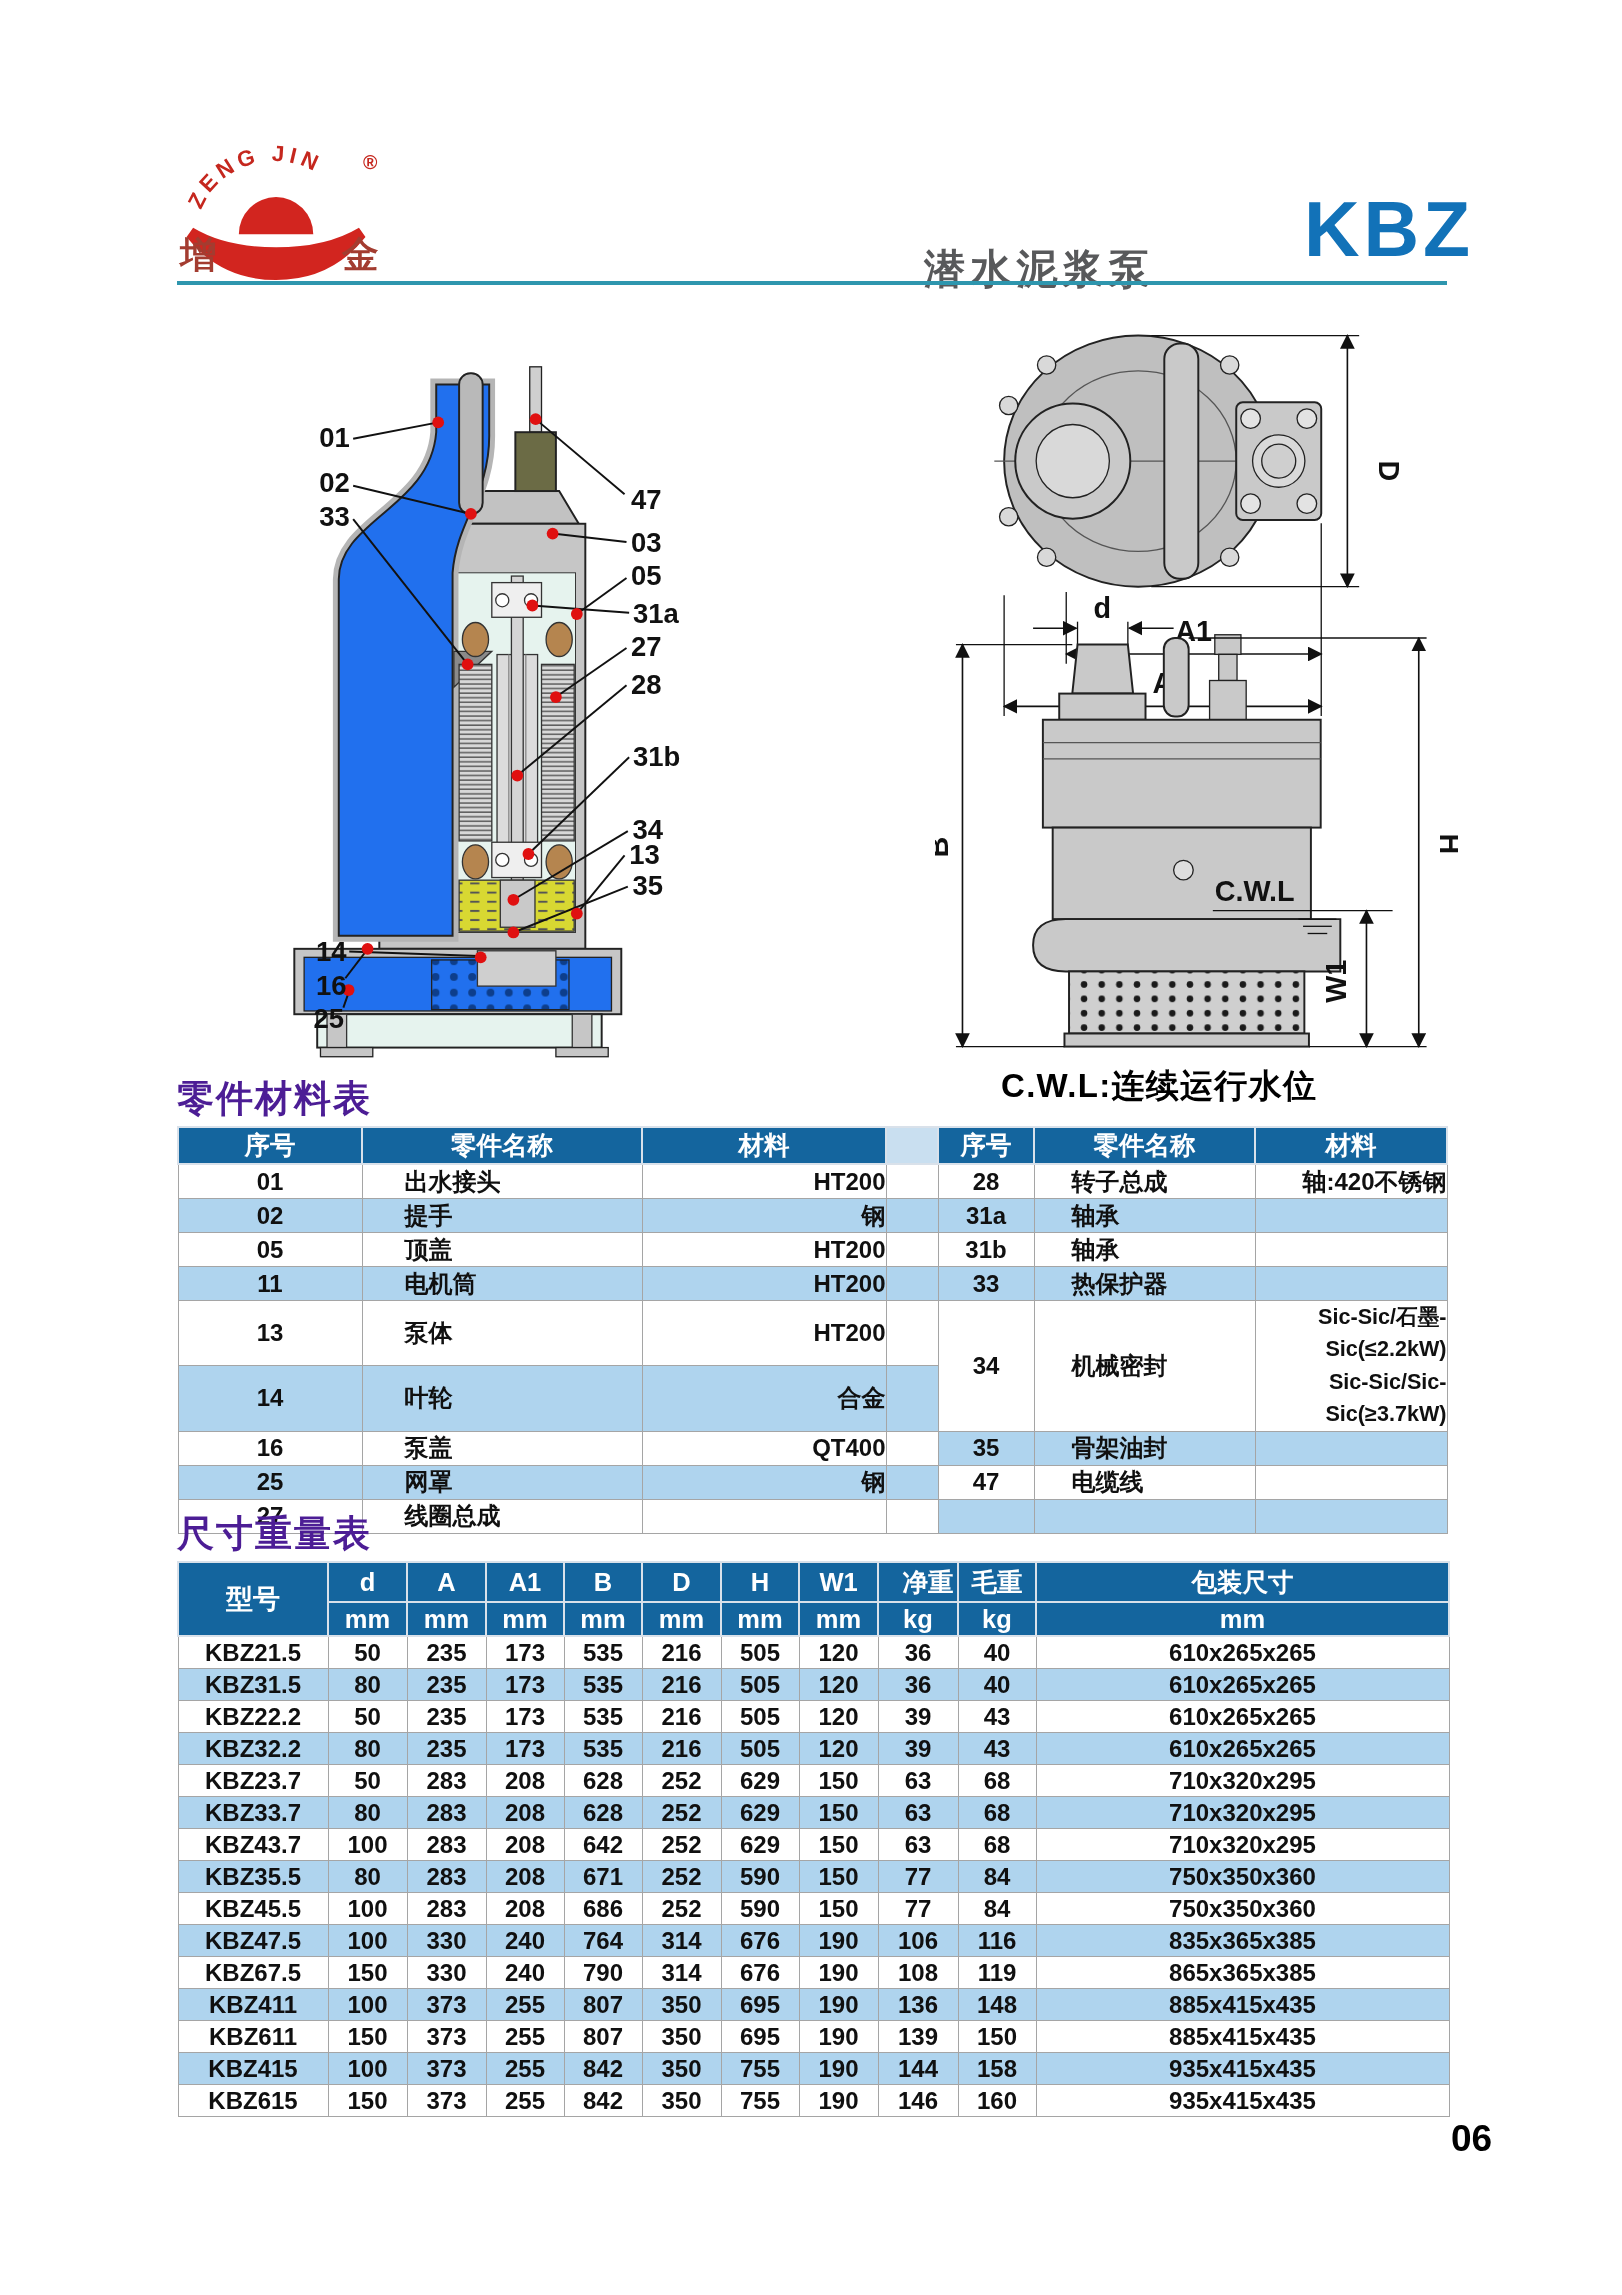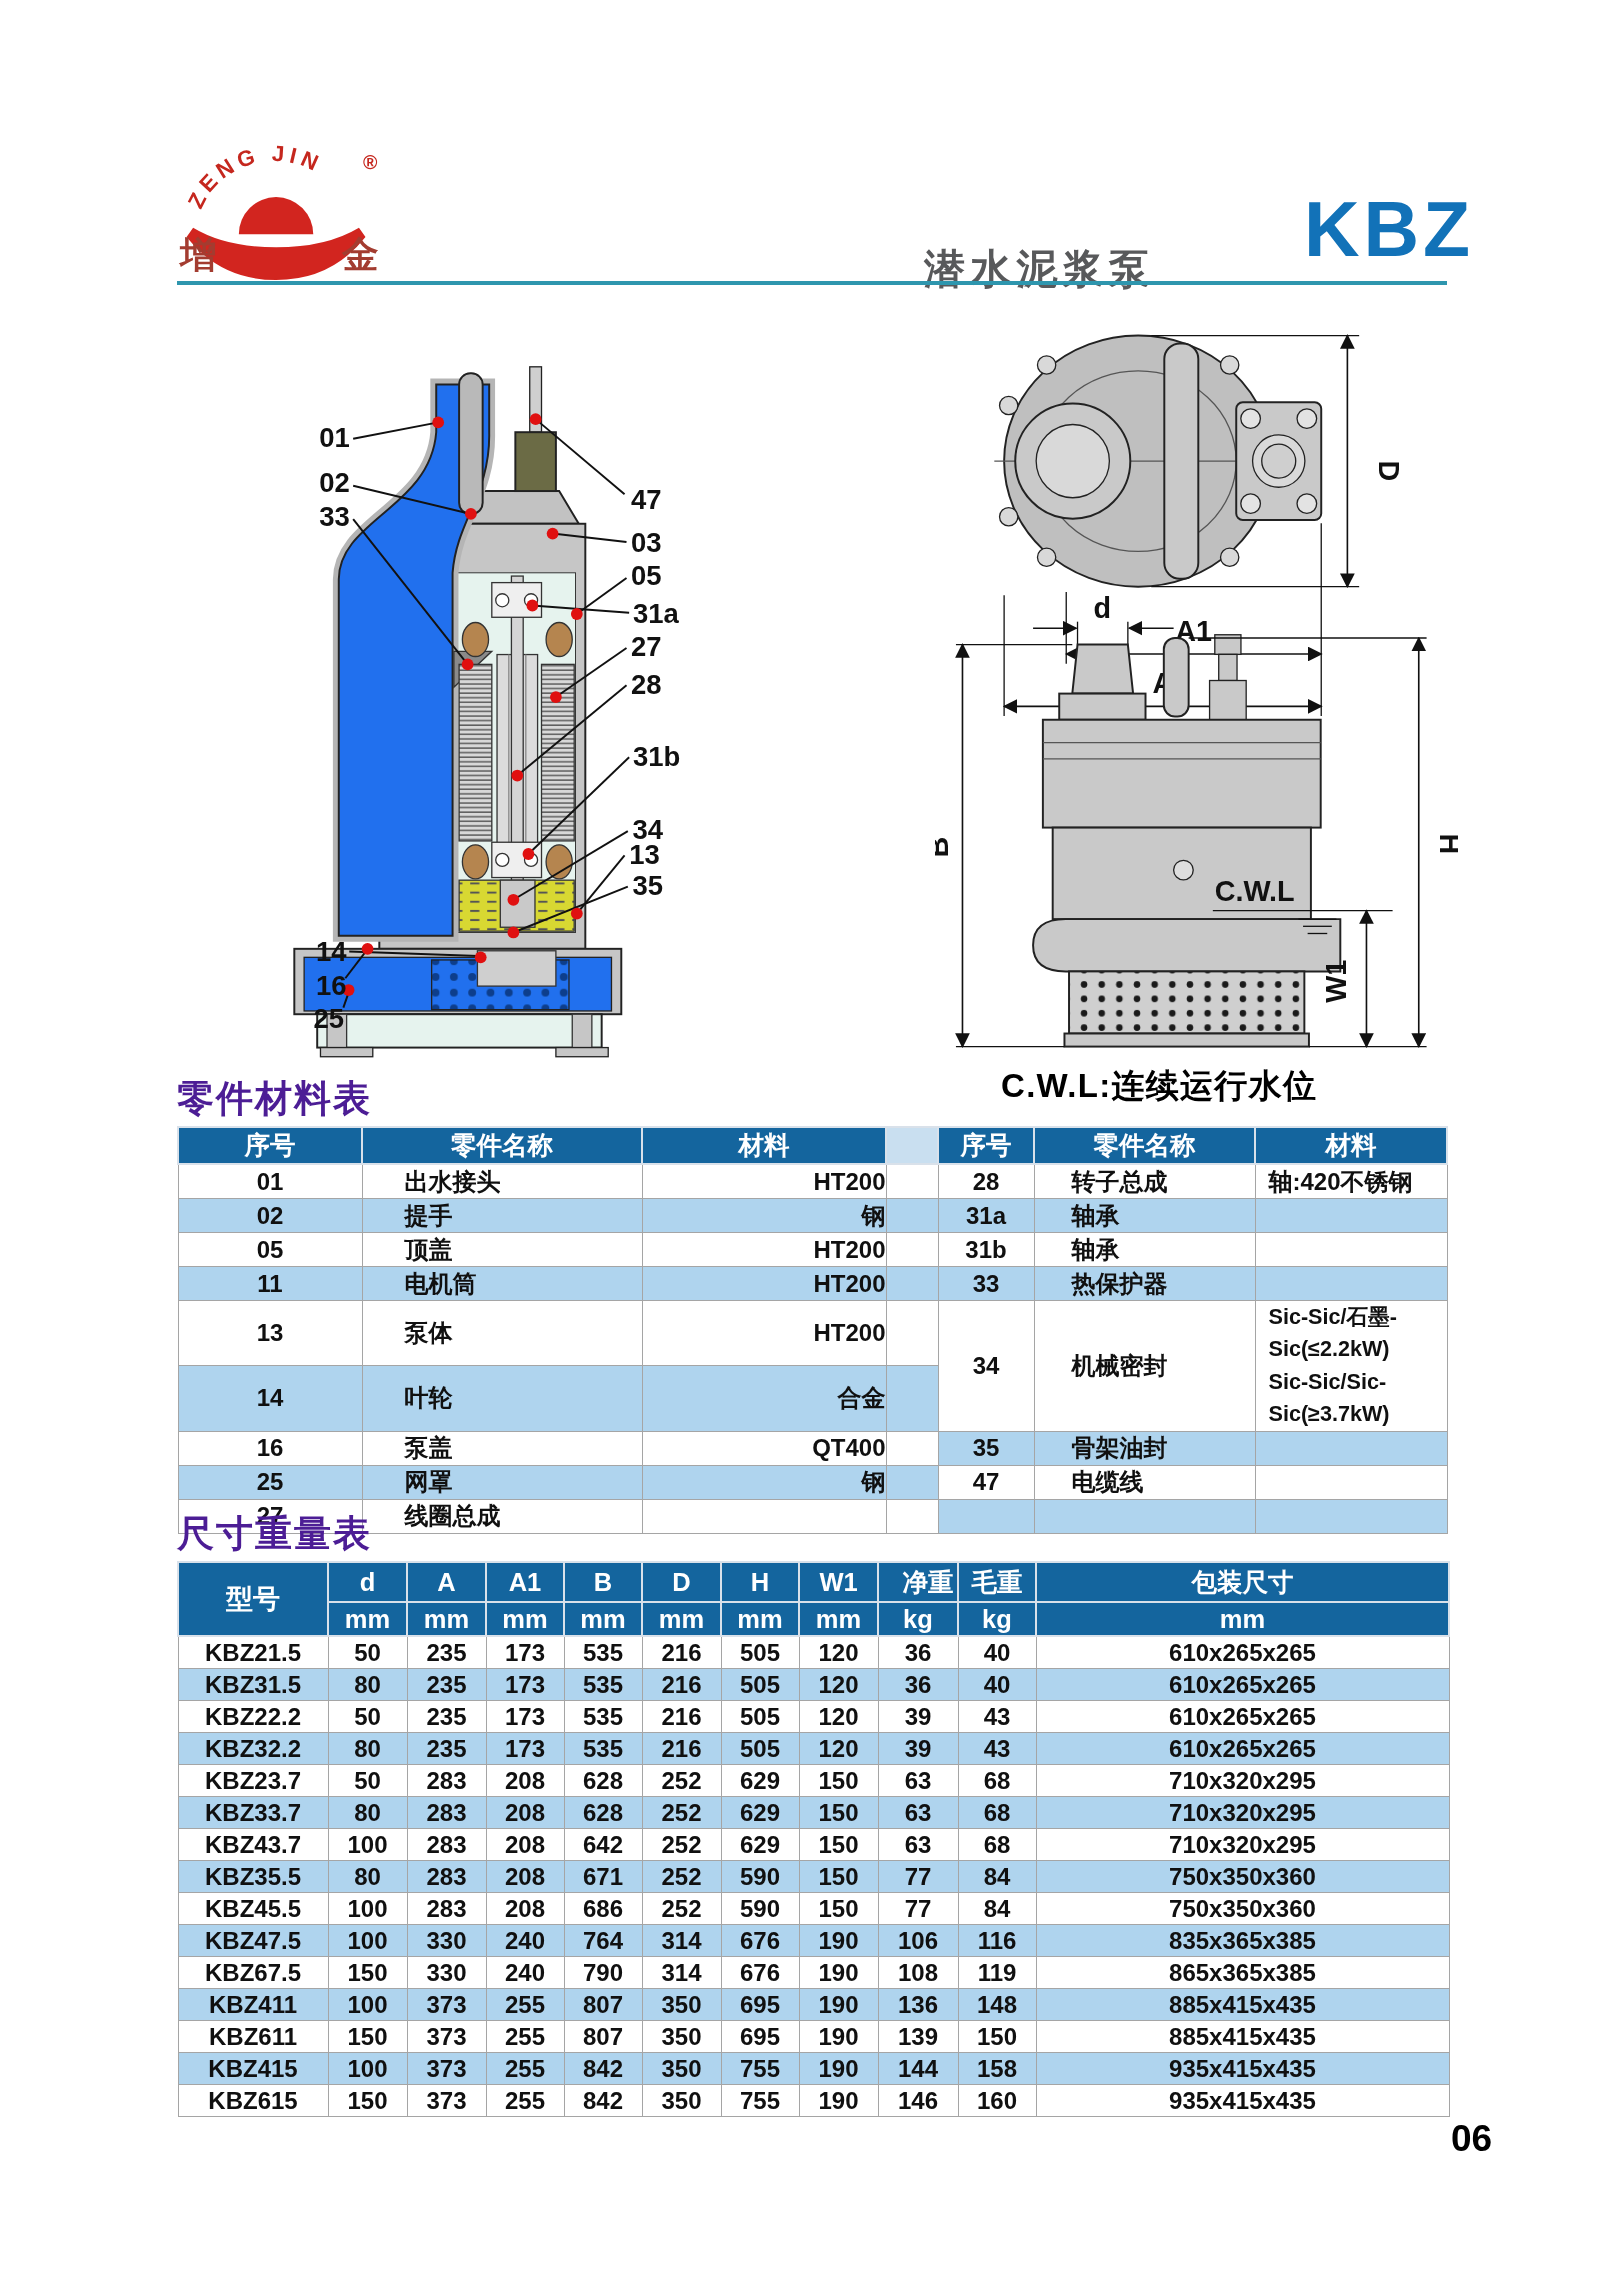--- a/index.html
+++ b/index.html
@@ -21,21 +21,21 @@
   .dtable td{border:1.3px solid #a5a5a5;font-size:24px;font-weight:700;color:#101010;padding:0;}
   #parts-table th{height:34px;}
   #parts-table td{height:33px;}
   #dim-table td{height:31px;text-align:center;}
   .cell-white{background:#ffffff;}
   .cell-blue{background:#afd4ee;}
   .c-no,.c-noR{text-align:center;}
   .c-name{text-align:left;padding-left:42px !important;}
   .c-matL{text-align:right;padding-left:55px !important;}
   .c-nameR{text-align:left;padding-left:37px !important;}
-  .c-matR{text-align:left;padding-left:13px !important;margin-left:30px;}
+  .c-matR{text-align:right;padding-left:13px !important;margin-left:30px;}
   .mat2{font-size:21.6px;line-height:1.5;}
   .unit-h{font-size:23.6px;}
   
   .co{font:700 42px "Liberation Sans",sans-serif;fill:#111;}
   .dim{font:700 44px "Liberation Sans",sans-serif;fill:#111;}
   .cwl-caption{position:absolute;left:1001px;top:1064px;width:458px;font-size:33px;
                font-weight:700;color:#000;letter-spacing:1.3px;}
   .page-num{position:absolute;left:1451px;top:2118px;font-size:37px;font-weight:700;color:#000;}
   .logo-svg{position:absolute;left:167px;top:131px;}
   .diagram-svg{position:absolute;}

